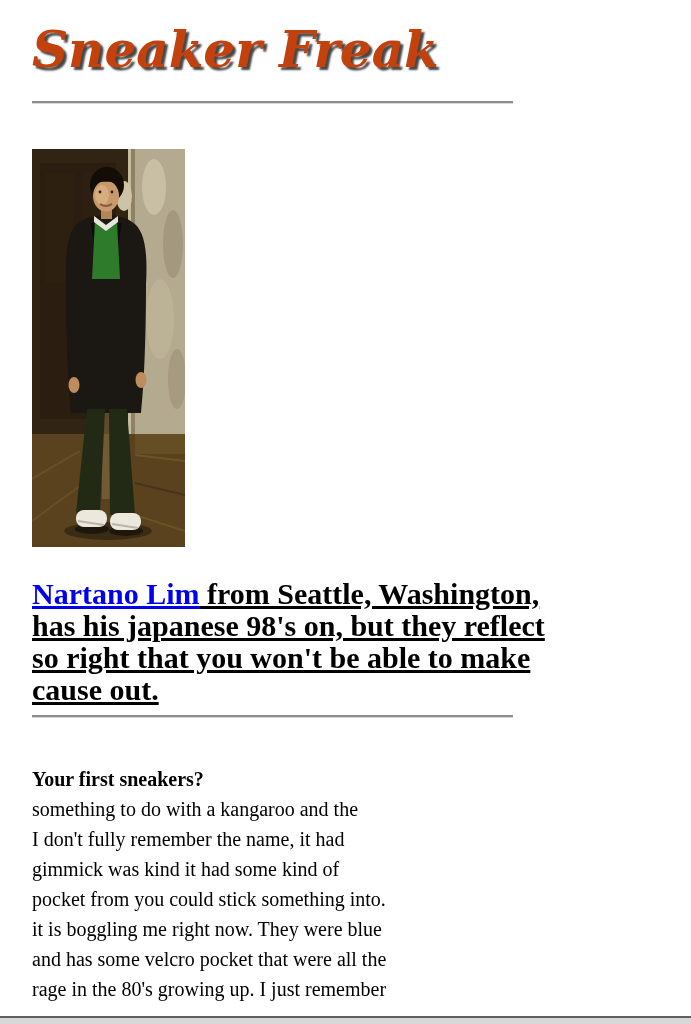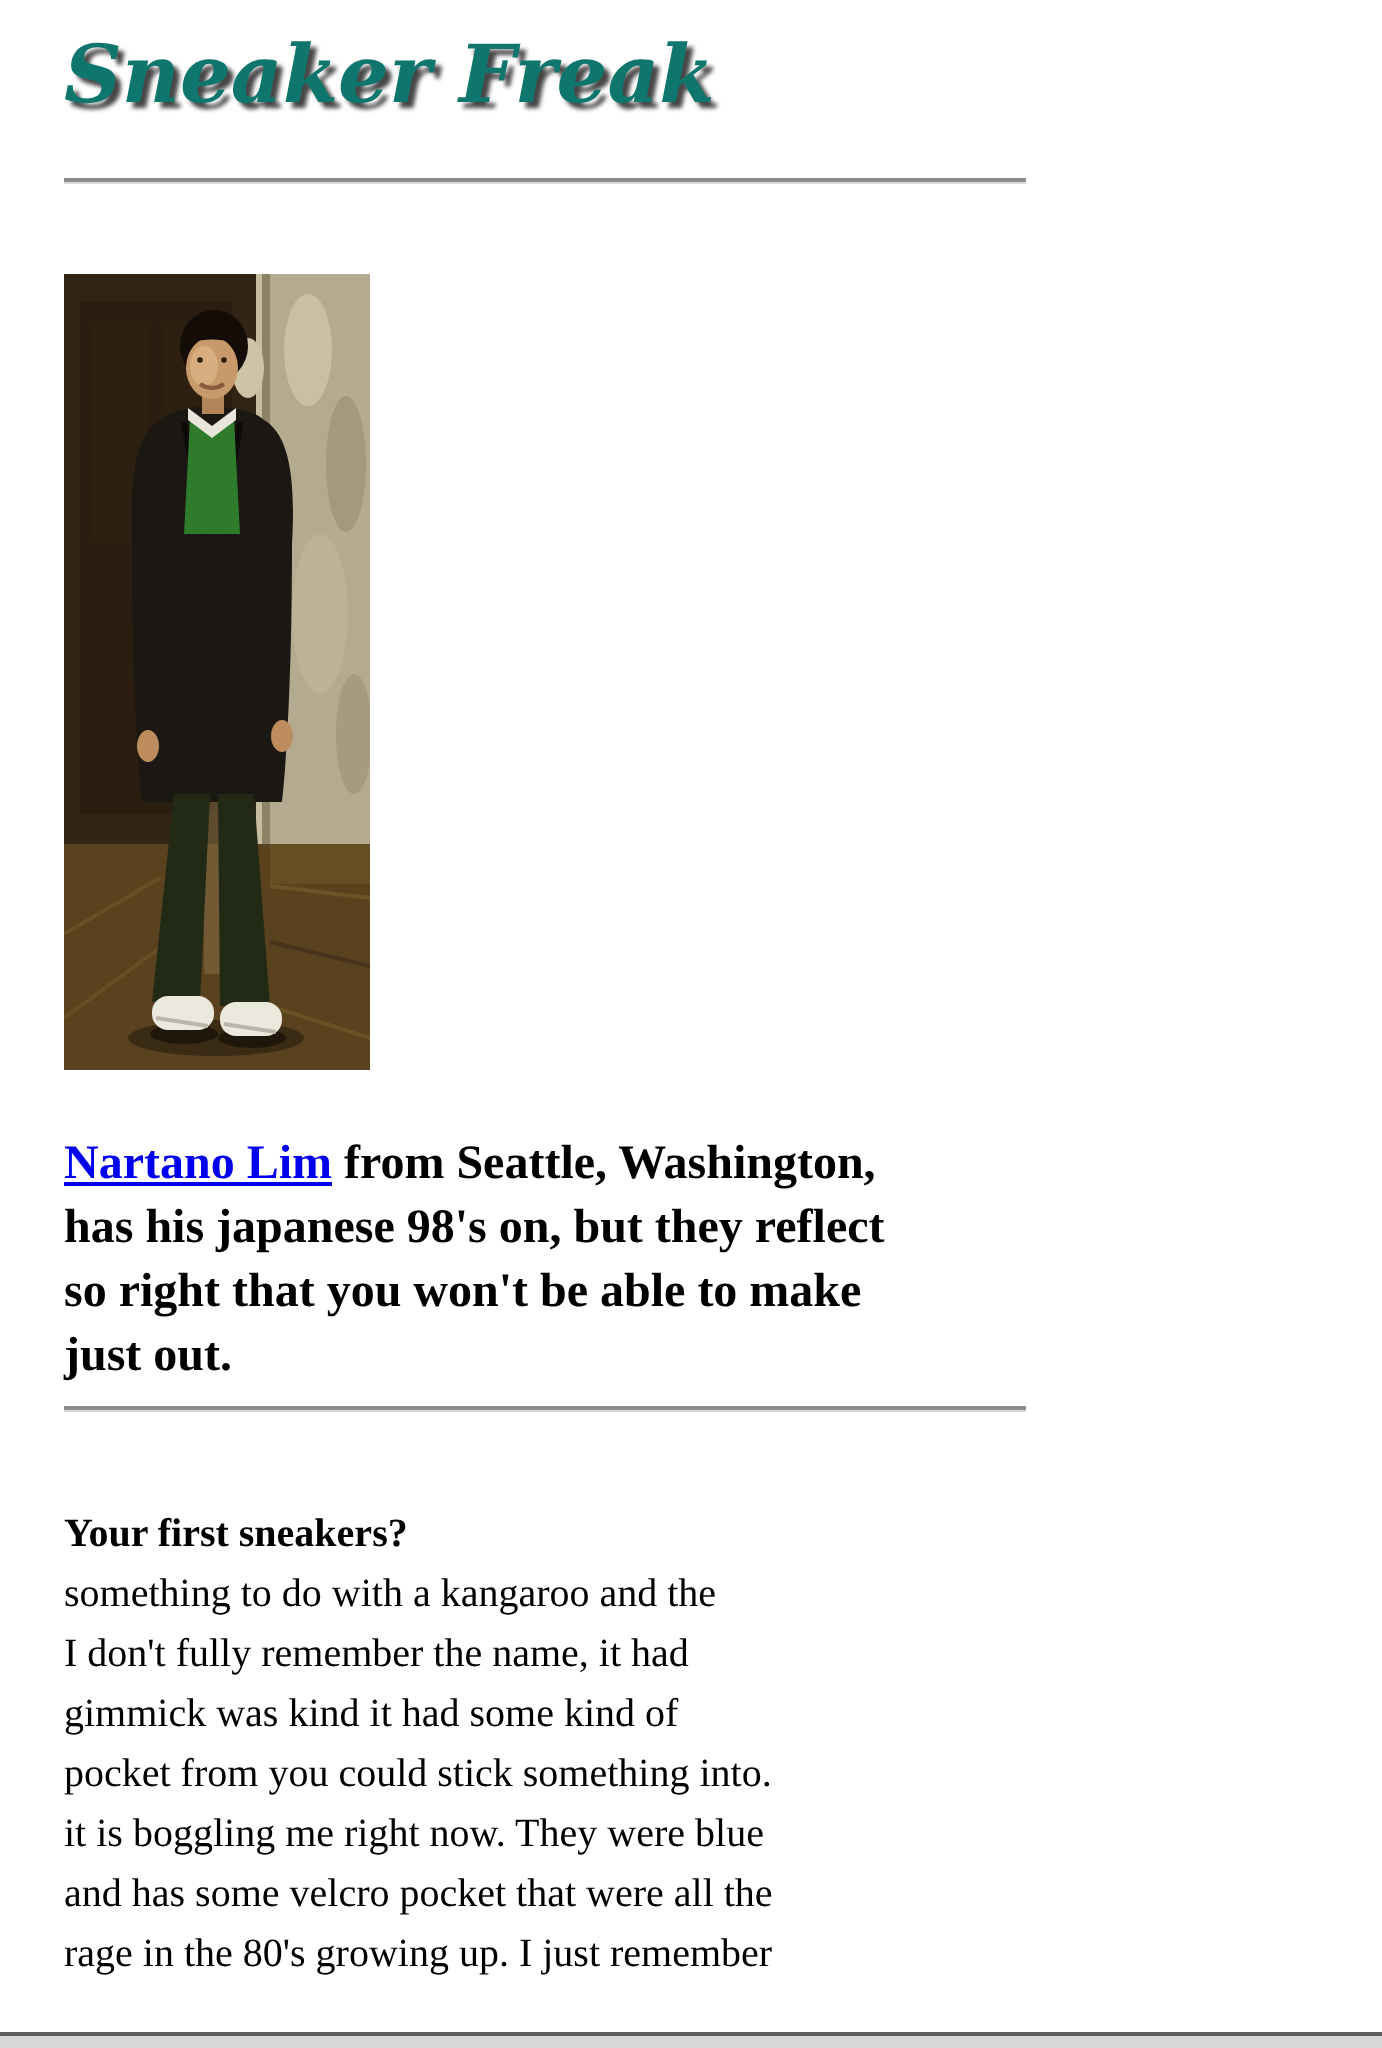--- a/index.html
+++ b/index.html
@@ -7,27 +7,27 @@
     width: 691px; height: 1024px;
     background: #ffffff;
     color: #000000;
     font-family: "Liberation Serif", serif;
     overflow: hidden;
     position: relative;
   }
   .page { margin-left: 32px; width: 481px; }
 
   .logo {
-    padding-top: 12px;
+    padding-top: 24px;
     font-family: "DejaVu Serif", serif;
     font-weight: bold;
     font-style: italic;
-    font-size: 40px;
+    font-size: 50px;
     line-height: 52px;
-    color: #0f766e;
+    color: #c2410c;
     text-shadow: 3px 3px 2px #474747;
     white-space: nowrap;
   }
 
   hr.rule {
     border: none;
     height: 2px;
     background: #8c8c8c;
     border-bottom: 1px solid #d9d9d9;
     margin: 0;
@@ -38,23 +38,24 @@
 
   .photo {
     margin-top: 45px;
     width: 153px; height: 398px;
     display: block;
   }
   .photo svg { display: block; }
 
   .caption {
     margin: 31px 0 0 0;
-    font-size: 24px;
+    font-size: 30px;
     font-weight: bold;
     line-height: 32px;
+    text-decoration: underline;
   }
   .cap-line { display: block; white-space: nowrap; }
   .caption a {
     color: #0000ee;
     text-decoration: underline;
     font-weight: bold;
   }
 
   .qa { margin-top: 46px; font-size: 20px; line-height: 30px; }
   .question { font-weight: bold; white-space: nowrap; }
@@ -135,21 +136,21 @@
       <rect x="78" y="364" width="31" height="17" rx="8" fill="#ebe8de"></rect>
       <path d="M46 372 L72 376" stroke="#b9b5a8" stroke-width="2" fill="none"></path>
       <path d="M80 375 L106 379" stroke="#b9b5a8" stroke-width="2" fill="none"></path>
     </svg>
   </div>
 
   <p class="caption">
     <span class="cap-line"><a href="#">Nartano Lim</a><span> from Seattle, Washington,</span></span>
     <span class="cap-line">has his japanese 98's on, but they reflect</span>
     <span class="cap-line">so right that you won't be able to make</span>
-    <span class="cap-line">just out.</span>
+    <span class="cap-line">cause out.</span>
   </p>
 
   <hr class="rule rule-mid">
 
   <div class="qa">
     <div class="question">Your first sneakers?</div>
     <span class="answer-line">something to do with a kangaroo and the</span>
     <span class="answer-line">I don't fully remember the name, it had</span>
     <span class="answer-line">gimmick was kind it had some kind of</span>
     <span class="answer-line">pocket from you could stick something into.</span>

